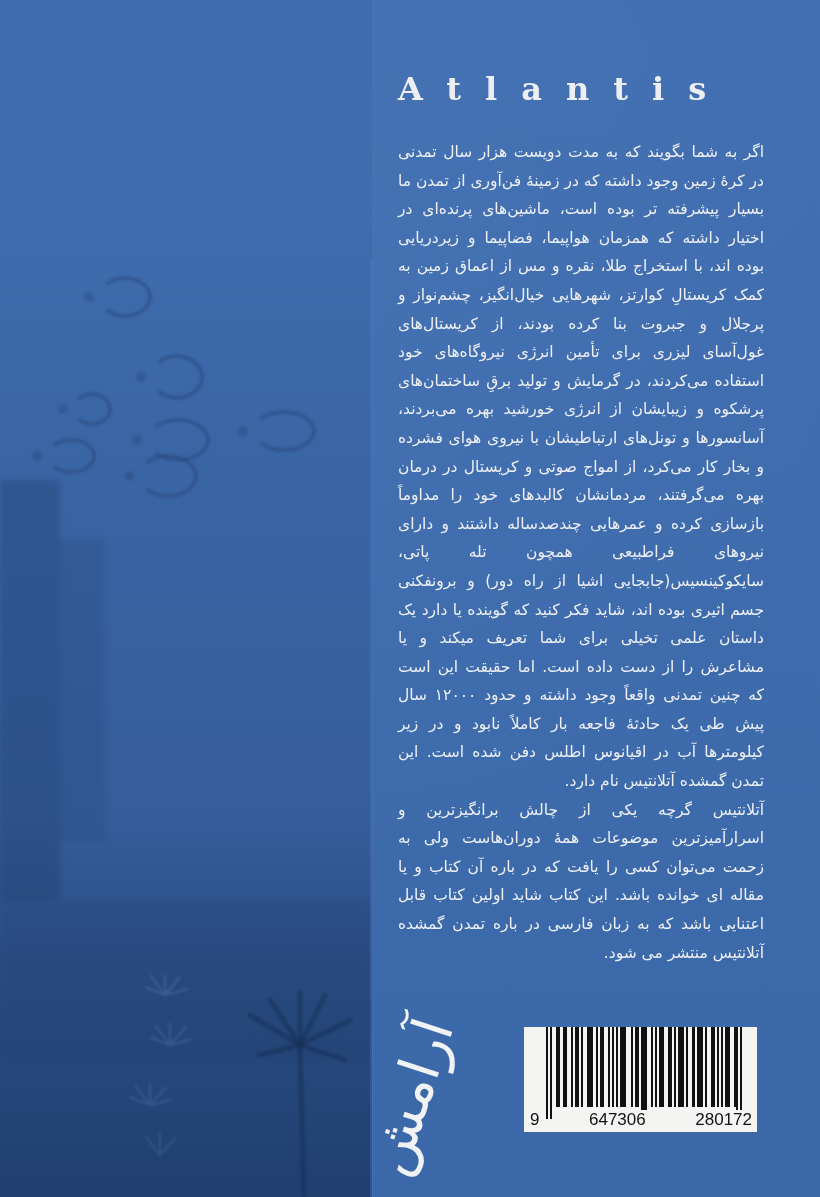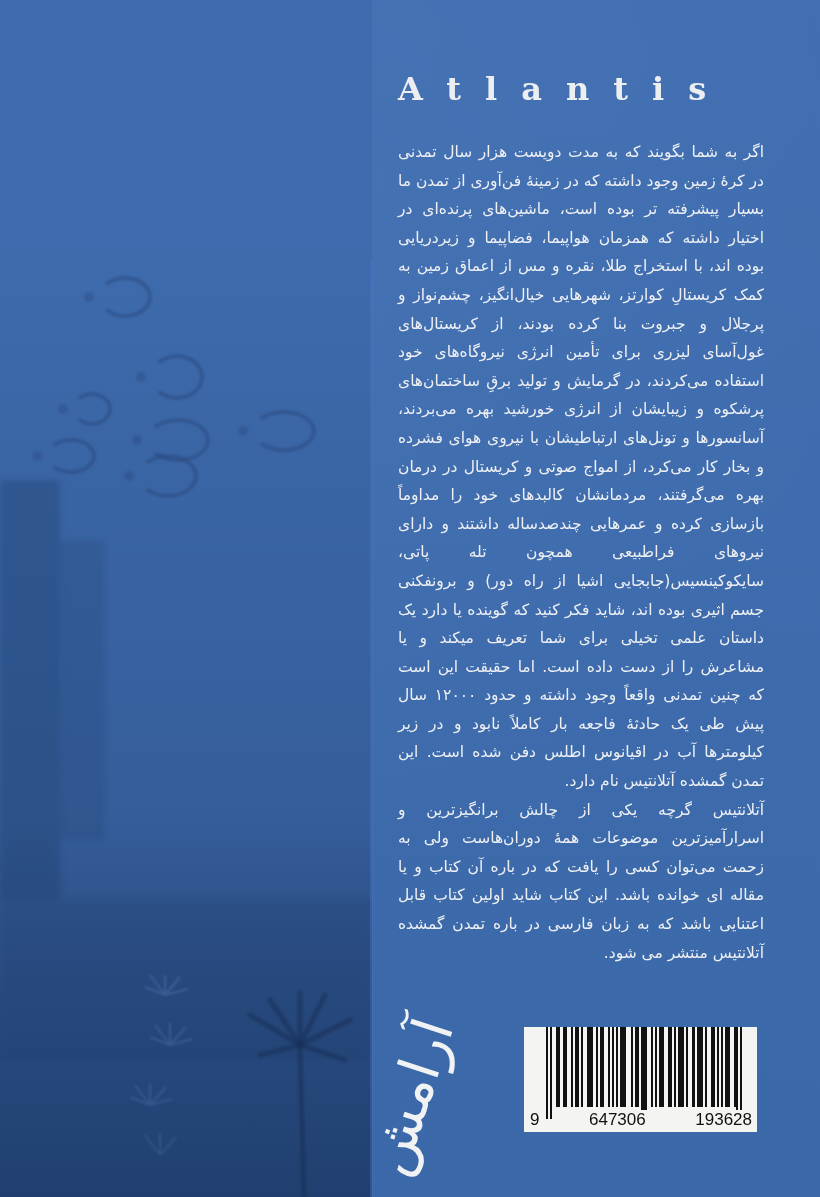--- a/index.html
+++ b/index.html
@@ -228,16 +228,16 @@
         <div class="bar" style="width: 2.06316px; background: transparent;"></div>
         <div class="bar" style="width: 2.06316px; background: transparent;"></div>
         <div class="bar" style="width: 2.06316px;"></div>
         <div class="bar guard" style="width: 2.06316px;"></div>
         <div class="bar guard" style="width: 2.06316px; background: transparent;"></div>
         <div class="bar guard" style="width: 2.06316px;"></div>
       </div>
     <div class="barcode-digits">
       <span>9</span>
       <span>647306</span>
-      <span>193628</span>
+      <span>280172</span>
     </div>
   </div>
 </div>
 
 </body></html>

